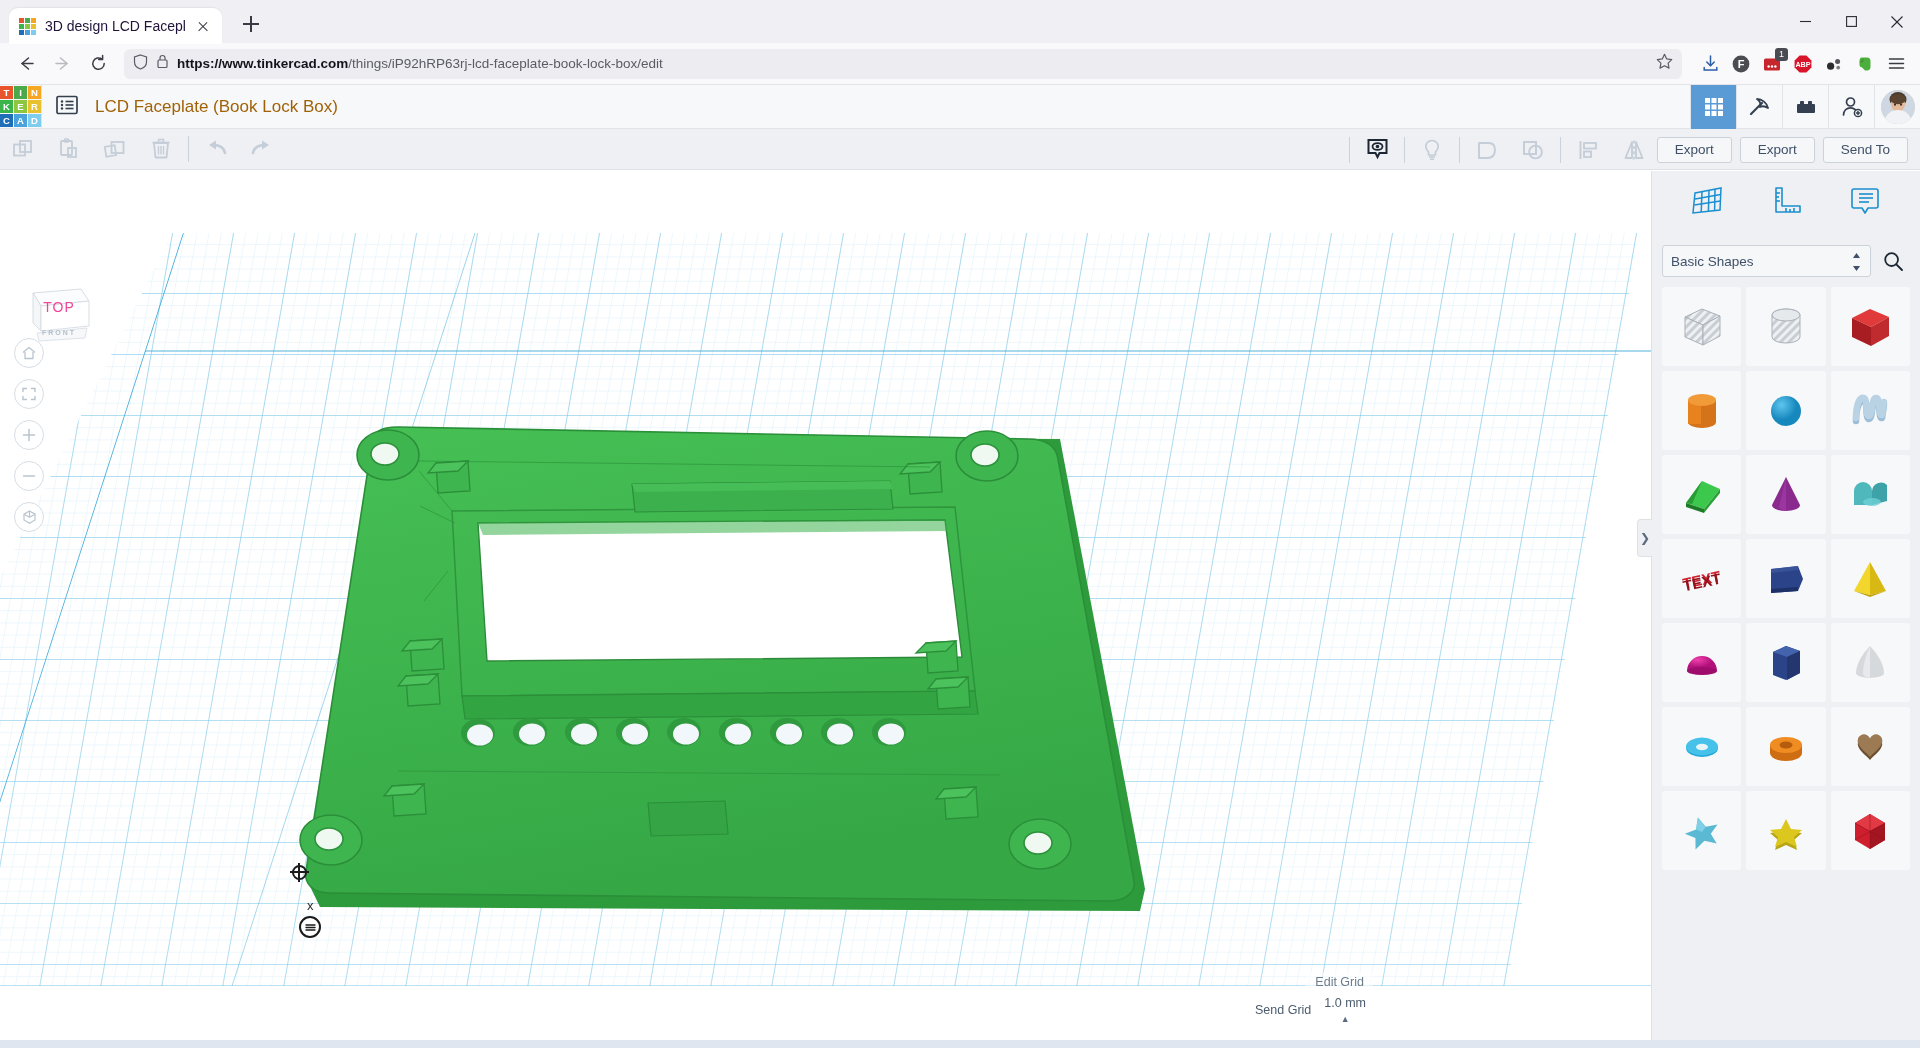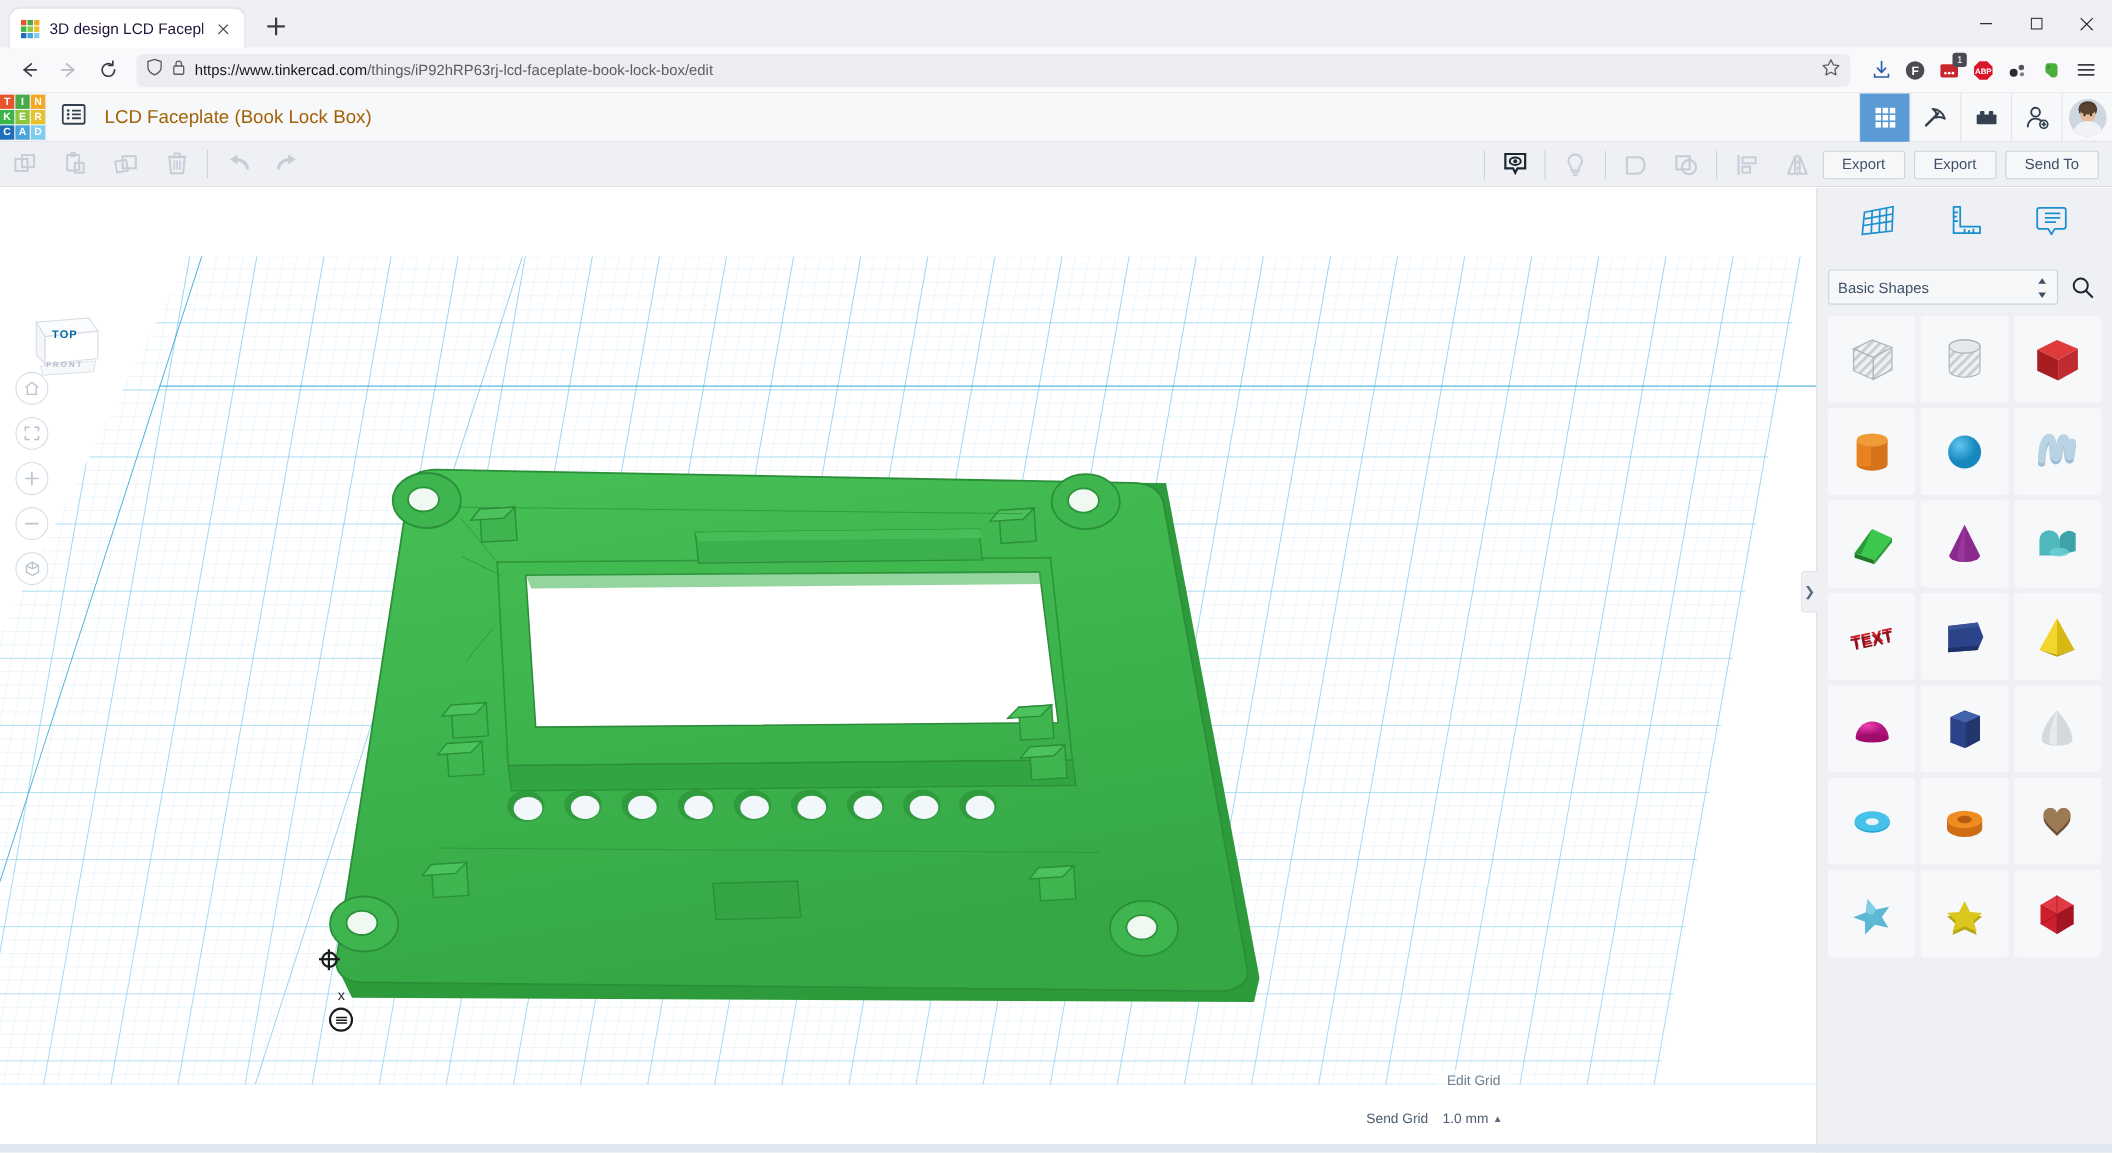--- a/index.html
+++ b/index.html
@@ -63,21 +63,21 @@
     border-radius:5px; cursor:pointer; flex:0 0 34px;
   }
   .urlbar {
     flex:1 1 auto; height:30px; margin:0 7px; background:#ececf1;
     border-radius:6px; display:flex; align-items:center; gap:8px; padding:0 9px;
   }
   .urltext {
     font-size:13.5px; color:#5b5b66; white-space:nowrap; overflow:hidden;
     flex:1 1 auto; line-height:30px;
   }
-  .urltext b { color:#15141a; font-weight:400;margin-top:36px; }
+  .urltext b { color:#15141a; font-weight:700;margin-top:36px; }
   .ext-area { display:flex; align-items:center; gap:1px; padding-left:4px; }
   .extbtn {
     width:30px; height:30px; display:flex; align-items:center; justify-content:center;
     position:relative; cursor:pointer; border-radius:4px;
   }
   .badge {
     position:absolute; top:-1px; right:-1px; min-width:13px; height:13px;
     background:#4a4a52; color:#fff; font-size:9px; line-height:13px;
     text-align:center; border-radius:3px; padding:0 2px;
   }
@@ -138,21 +138,21 @@
     position:absolute; top:86px; left:0; width:1651px; height:877px;
     background:#ffffff; overflow:hidden;
   }
   .grid-plane {
     position:absolute; left:0; top:0; width:1651px; height:877px;
   }
 
   .viewcube { position:absolute; left:23px; top:110px; width:72px; height:70px; }
   .vc-label {
     position:absolute; left:0; top:18px; width:72px; text-align:center;
-    font-size:10px; letter-spacing:1px; color:#0369a1; font-weight:bold;
+    font-size:14px; letter-spacing:1px; color:#ec4899; font-weight:normal;
   }
   .vc-front {
     position:absolute; left:0; top:48px; width:72px; text-align:center;
     font-size:7px; letter-spacing:2px; color:#b3bfcb; font-weight:bold;
   }
 
   .navctl { position:absolute; left:14px; }
   .circbtn {
     width:30px; height:30px; border-radius:50%; border:1px solid #d6dde4;
     background:rgba(255,255,255,.75); display:flex; align-items:center;
@@ -218,21 +218,21 @@
     position:absolute; right:278px; bottom:56px;
     font-size:12.5px; color:#6d7c8c; background:rgba(255,255,255,.55);
     padding:3px 9px; border-radius:3px; cursor:pointer;
   }
   .snapgrid {
     position:absolute; right:278px; bottom:22px; display:flex;
     align-items:center; gap:6px; font-size:12.5px; color:#4c5c6e;
   }
   .snapval {
     background:rgba(255,255,255,.75); padding:2px 7px; border-radius:2px;
-    display:flex; align-items:center; gap:4px; cursor:pointer;
+    display:flex; align-items:center; gap:4px; cursor:pointer;flex-direction:column;
   }
   .taskbar-peek {
     position:absolute; left:0; bottom:0; width:1920px; height:8px; background:#dfe6ef;
   }
 </style>
 </head>
 <body>
 
 <div class="browser">
 

